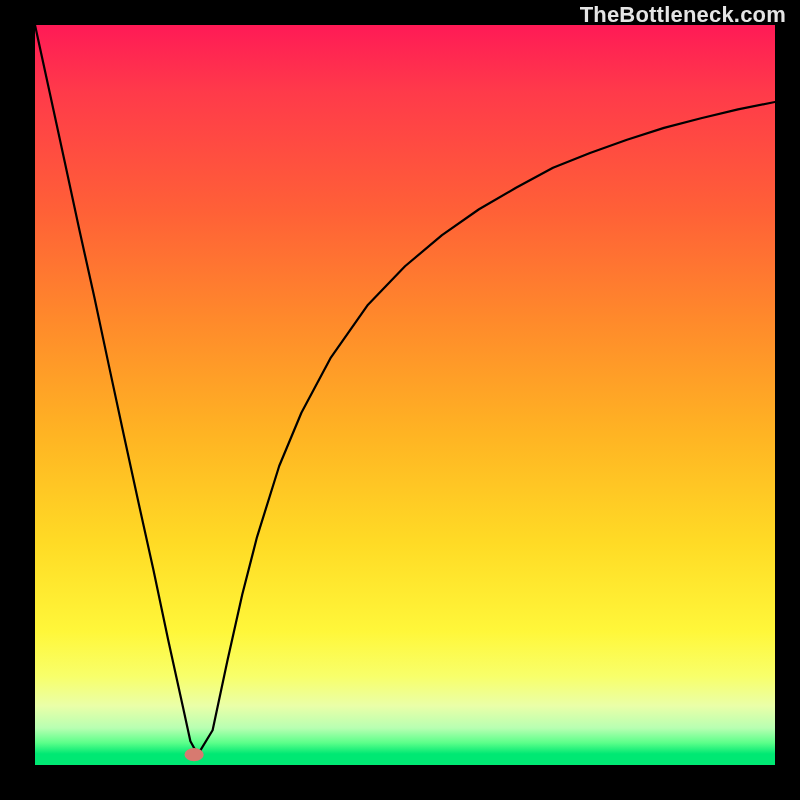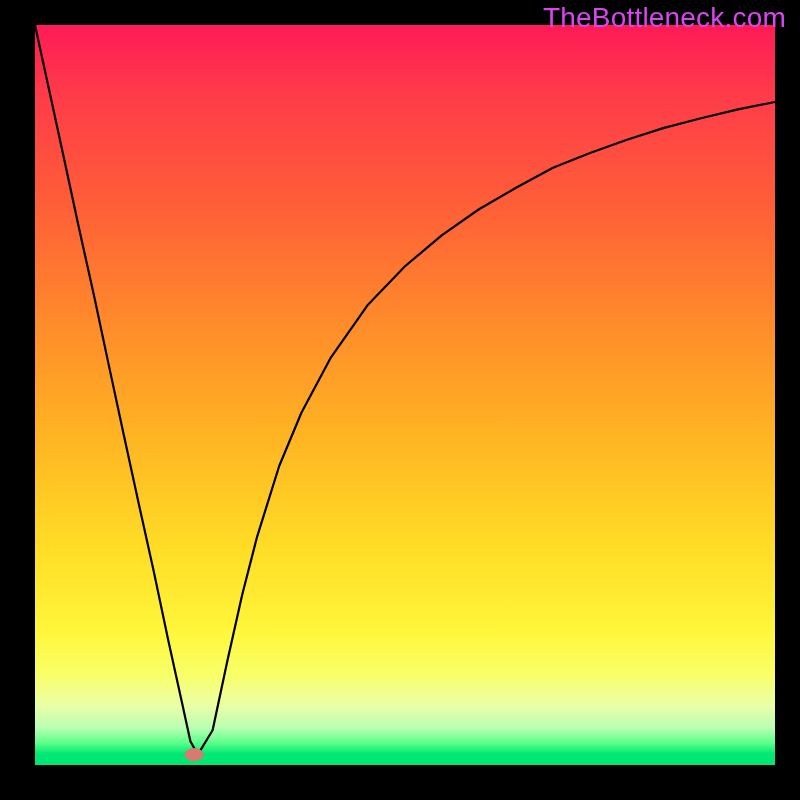--- a/index.html
+++ b/index.html
@@ -14,23 +14,23 @@
   .frame {
     position: relative;
     width: 800px;
     height: 800px;
     background: #000;
   }
   .watermark {
     position: absolute;
     top: 2px;
     right: 14px;
-    color: #d946ef;
-    font-size: 28px;
-    font-weight: 400;
+    color: #e5e5e5;
+    font-size: 22px;
+    font-weight: 700;
     letter-spacing: 0.2px;
     z-index: 30;
   }
   .plot-area {
     position: absolute;
     left: 35px;
     top: 25px;
     width: 740px;
     height: 740px;
     overflow: hidden;

